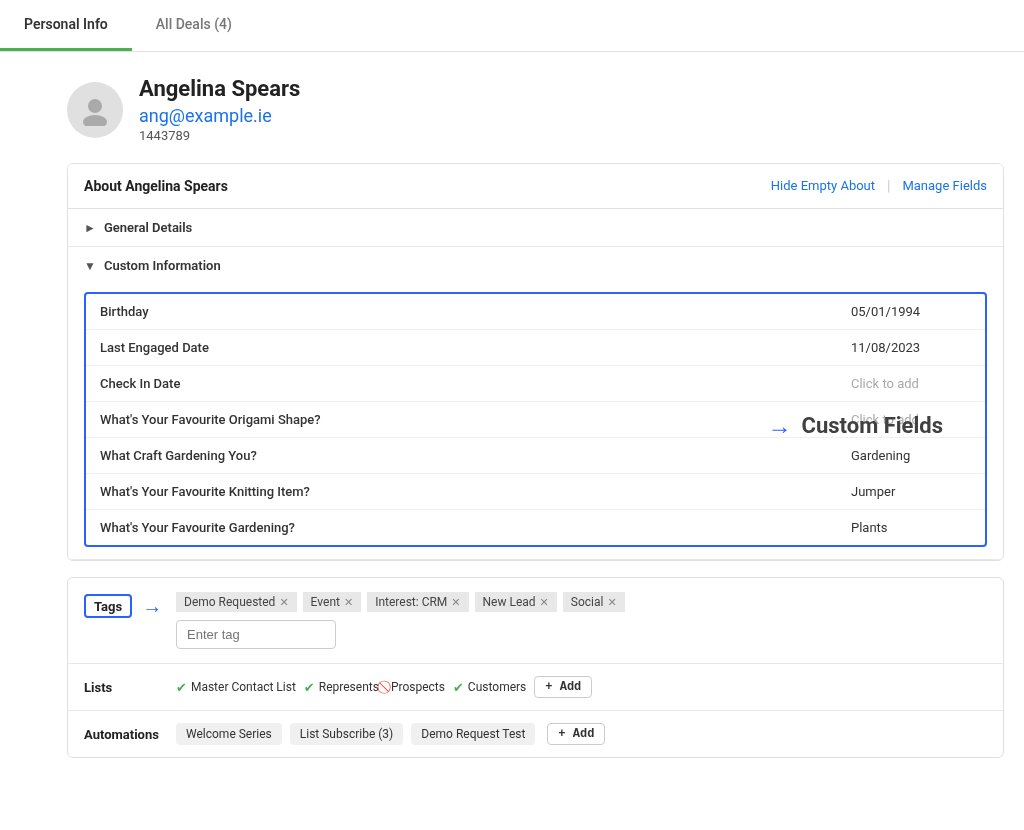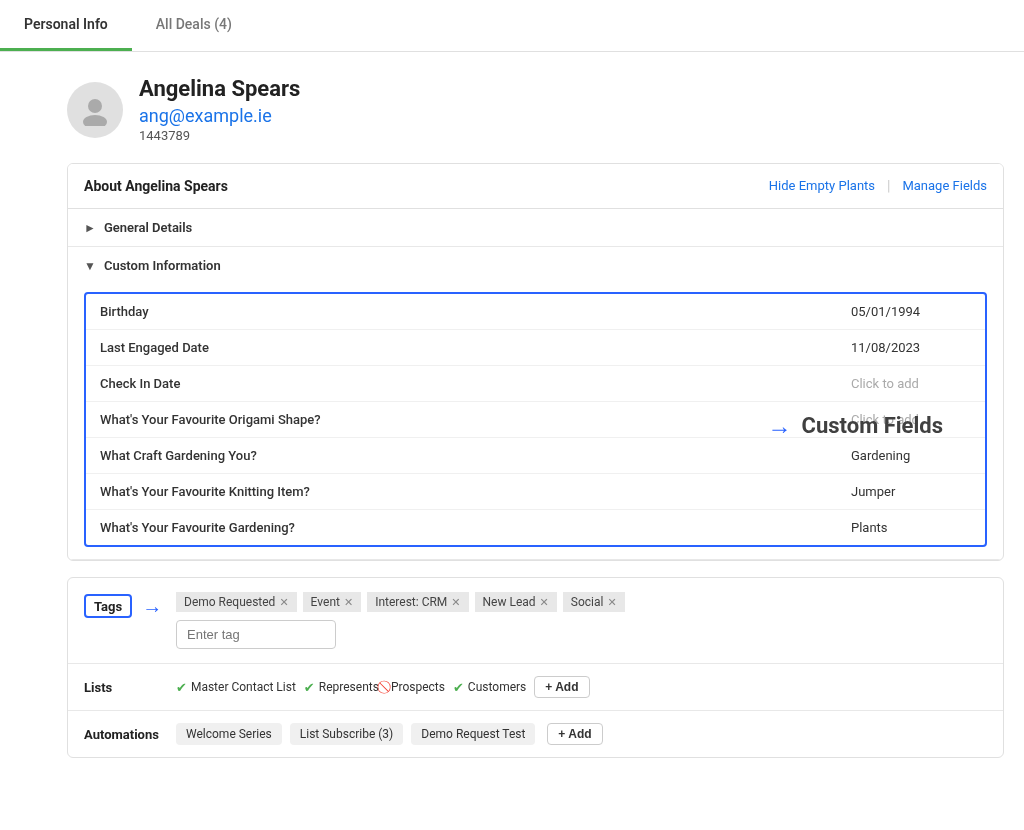--- a/index.html
+++ b/index.html
@@ -190,20 +190,21 @@
     .cancel-icon { color: #f44336; font-size: 13px; }
     .add-button {
       border: 1px solid #ccc;
       border-radius: 4px;
       padding: 3px 10px;
       font-size: 12px;
       background: #fff;
       cursor: pointer;
       color: #333;
       font-weight: 600;
+      font-family: Liberation Mono, monospace;
     }
 
     
     .automations-row {
       display: flex;
       align-items: center;
       padding: 12px 16px;
       gap: 12px;
     }
     .automations-label { font-weight: 700; font-size: 13px; color: #222; min-width: 80px; }
@@ -257,21 +258,21 @@
         <div class="contact-name">Angelina Spears</div>
         <div class="contact-email">ang@example.ie</div>
         <div class="contact-phone">1443789</div>
       </div>
     </div>
 
     <div class="about-section">
       <div class="about-header">
         <span class="about-title">About Angelina Spears</span>
         <div class="about-actions">
-          <a class="about-action-link">Hide Empty Plants</a>
+          <a class="about-action-link">Hide Empty About</a>
           <span class="divider-pipe">|</span>
           <a class="about-action-link">Manage Fields</a>
         </div>
       </div>
 
       <div class="collapsible-row">
         <span class="chevron">►</span>
         <span>General Details</span>
       </div>
 

